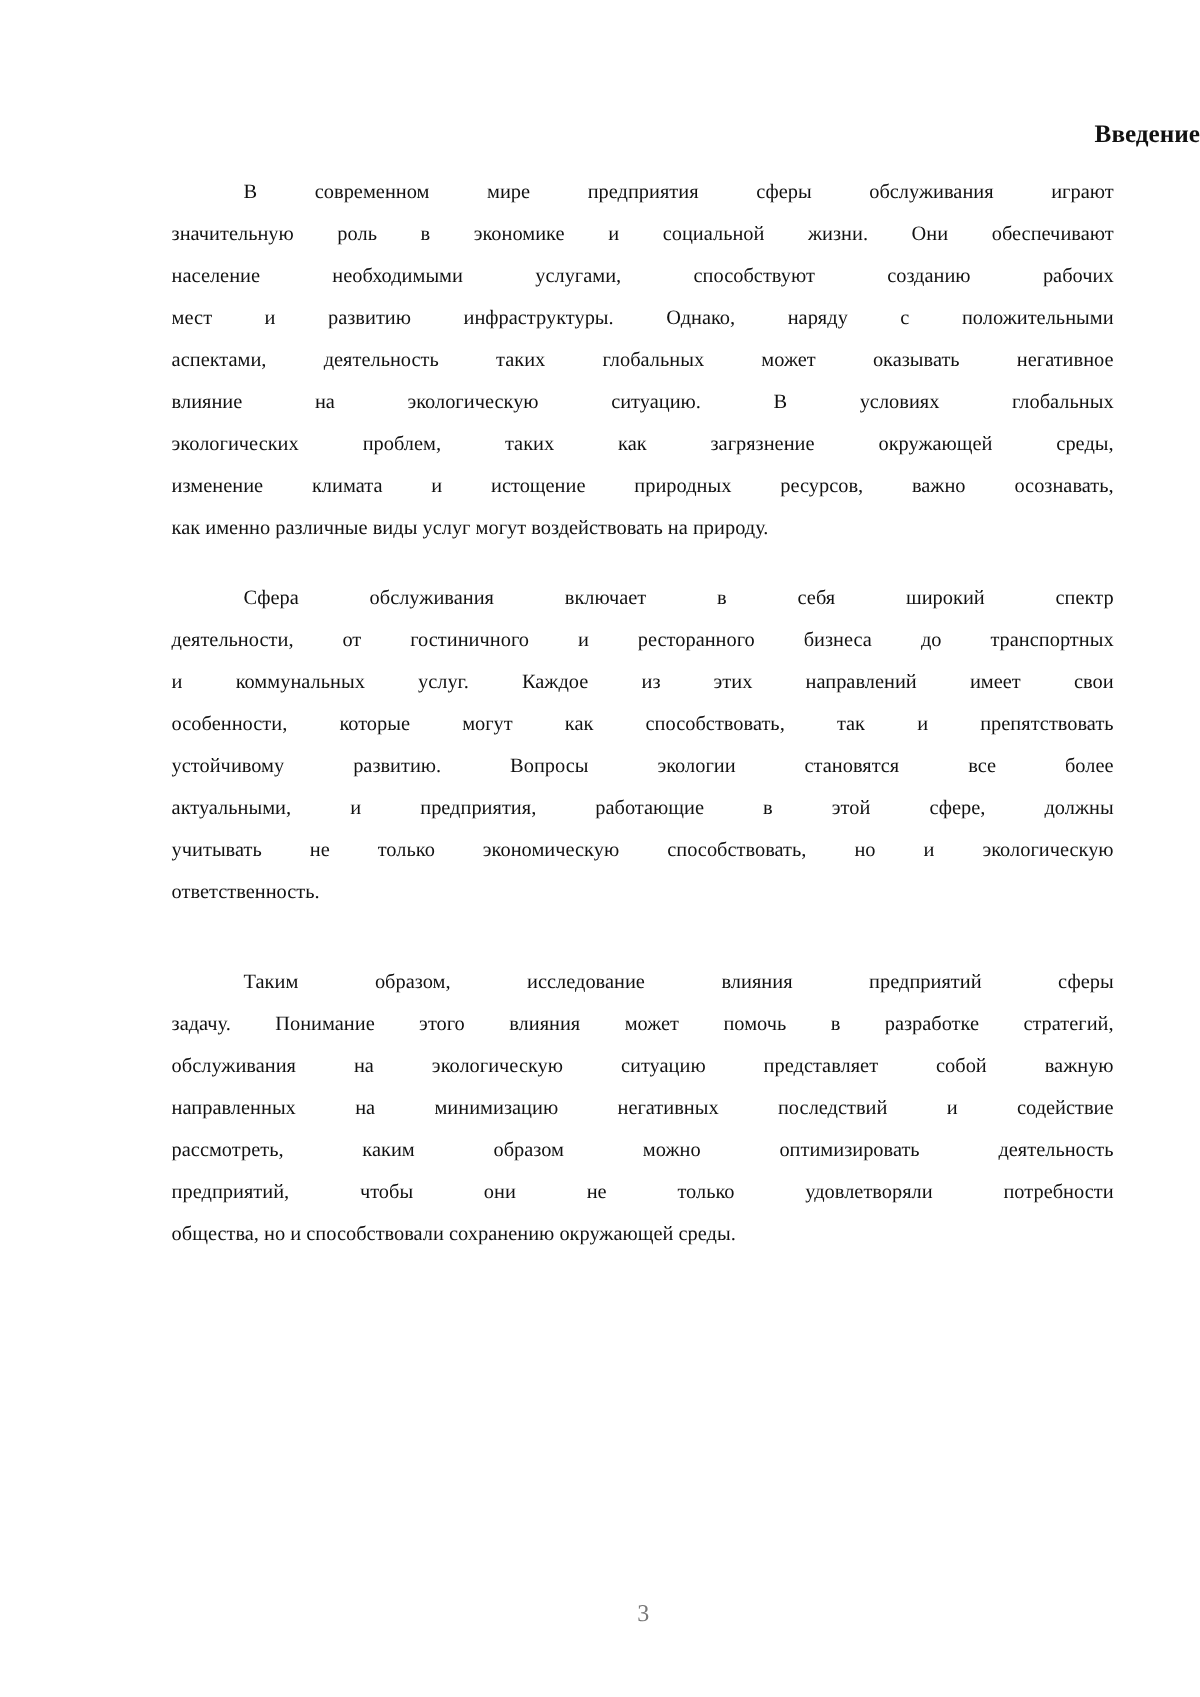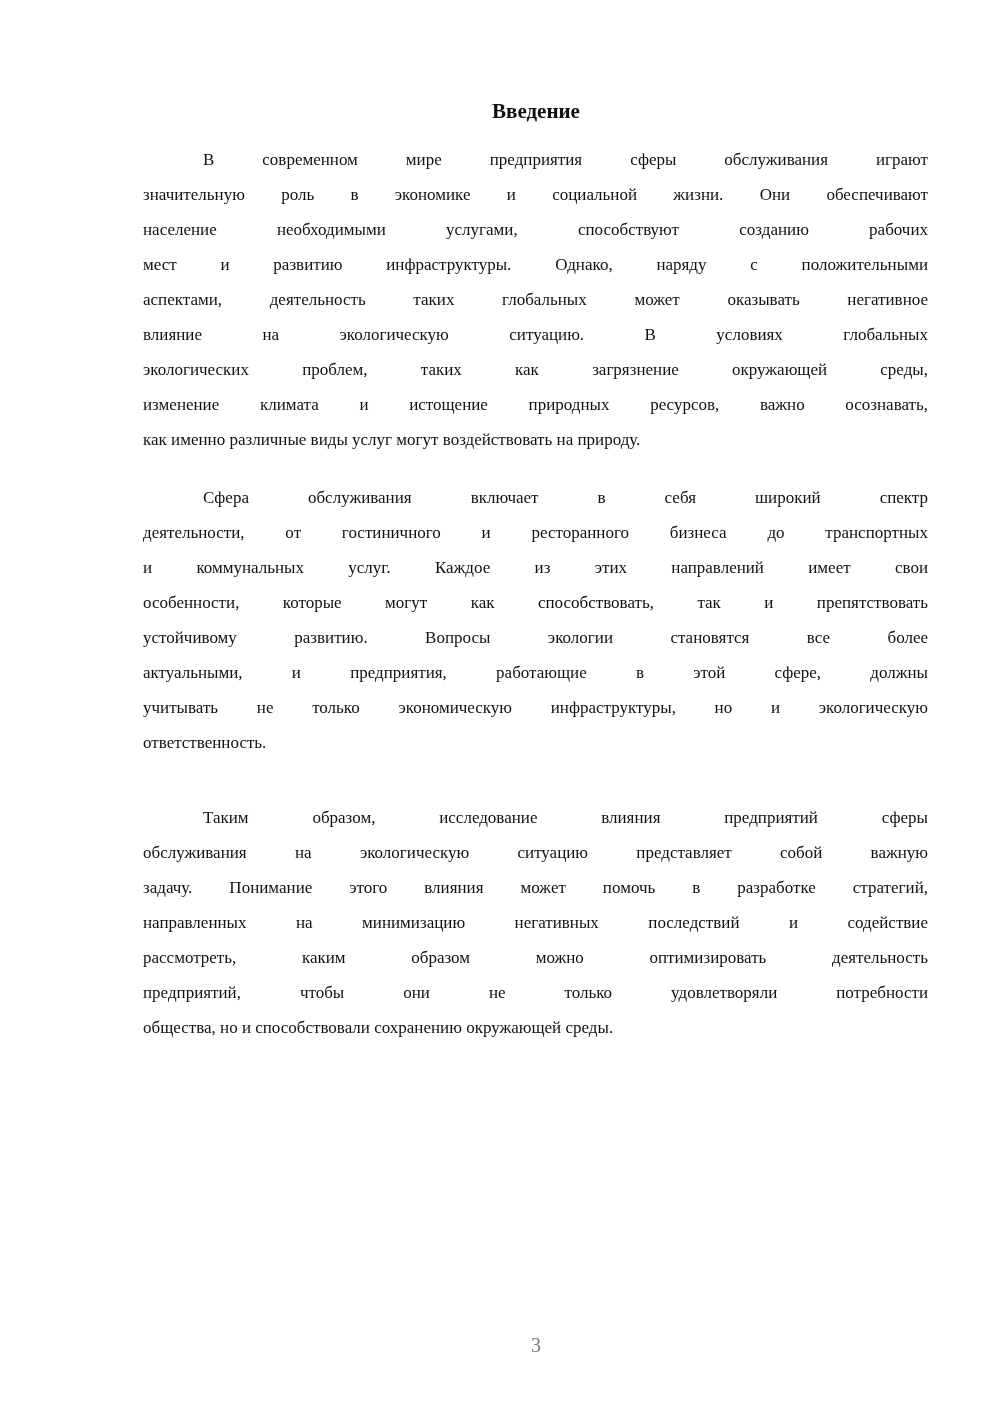--- a/index.html
+++ b/index.html
@@ -4,21 +4,21 @@
   <style>
     html, body { margin: 0; padding: 0; background: #ffffff; }
     body { width: 1000px; height: 1414px; position: relative; overflow: hidden; }
     .page {
       position: absolute; left: 0; top: 0; width: 1000px; height: 1414px;
       background: #ffffff; color: #111111;
       font-family: "Liberation Serif", "DejaVu Serif", serif;
     }
     .title {
       position: absolute; top: 96px; left: 0; width: 1000px;
-      text-align: center; font-weight: bold; font-size: 21px; line-height: 30px;
+      text-align: right; font-weight: bold; font-size: 21px; line-height: 30px;
       padding-left: 72px; box-sizing: border-box;
     }
     .para { position: absolute; left: 143px; width: 785px; }
     .line {
       display: block; height: 35px; line-height: 35px; font-size: 17px;
       text-align: justify; text-align-last: justify; white-space: nowrap;
       overflow: visible;
     }
     .line.first { text-indent: 60px; }
     .line.last { text-align-last: left; }
@@ -45,28 +45,28 @@
     <span class="line last">как именно различные виды услуг могут воздействовать на природу.</span>
   </div>
 
   <div class="para" style="top:480px;">
     <span class="line first">Сфера обслуживания включает в себя широкий спектр</span>
     <span class="line">деятельности, от гостиничного и ресторанного бизнеса до транспортных</span>
     <span class="line">и коммунальных услуг. Каждое из этих направлений имеет свои</span>
     <span class="line">особенности, которые могут как способствовать, так и препятствовать</span>
     <span class="line">устойчивому развитию. Вопросы экологии становятся все более</span>
     <span class="line">актуальными, и предприятия, работающие в этой сфере, должны</span>
-    <span class="line">учитывать не только экономическую инфраструктуры, но и экологическую</span>
+    <span class="line">учитывать не только экономическую способствовать, но и экологическую</span>
     <span class="line last">ответственность.</span>
   </div>
 
   <div class="para" style="top:800px;">
     <span class="line first">Таким образом, исследование влияния предприятий сферы</span>
+    <span class="line">задачу. Понимание этого влияния может помочь в разработке стратегий,</span>
     <span class="line">обслуживания на экологическую ситуацию представляет собой важную</span>
-    <span class="line">задачу. Понимание этого влияния может помочь в разработке стратегий,</span>
     <span class="line">направленных на минимизацию негативных последствий и содействие</span>
     <span class="line">рассмотреть, каким образом можно оптимизировать деятельность</span>
     <span class="line">предприятий, чтобы они не только удовлетворяли потребности</span>
     <span class="line last">общества, но и способствовали сохранению окружающей среды.</span>
   </div>
 
   <div class="page-number">3</div>
 </div>
 
 </body></html>

